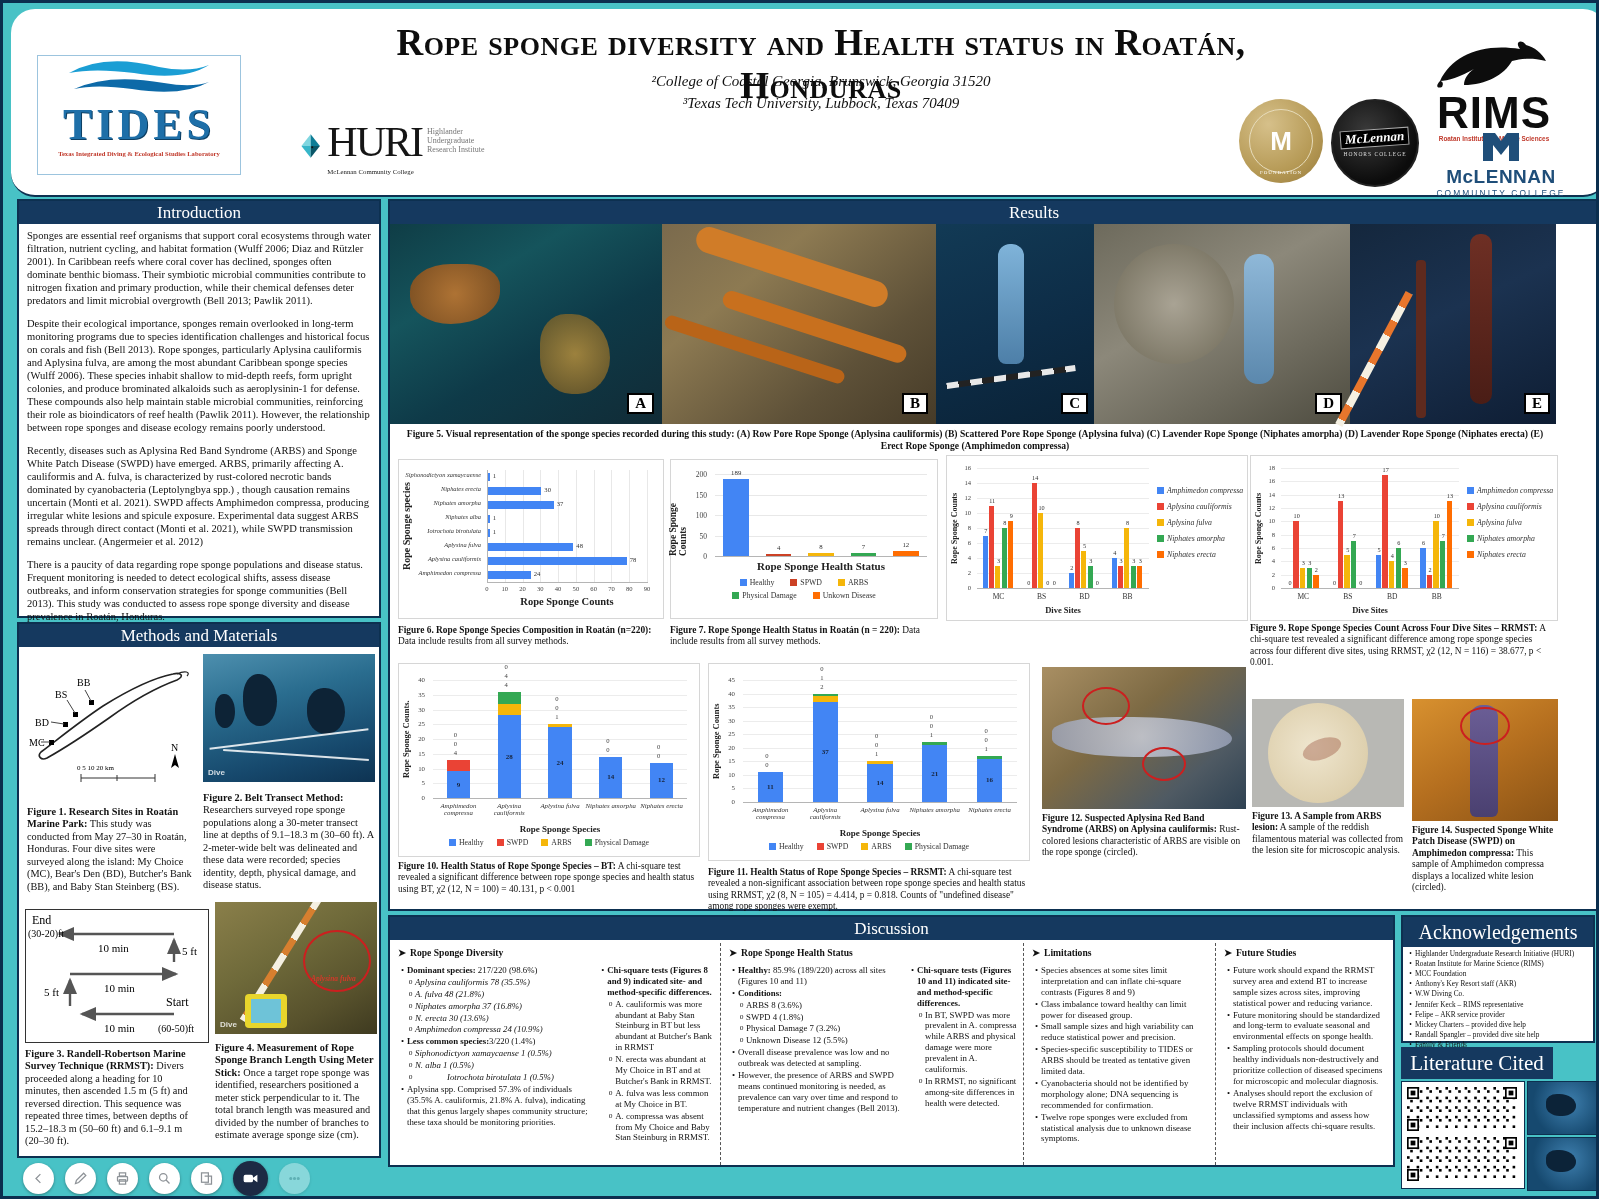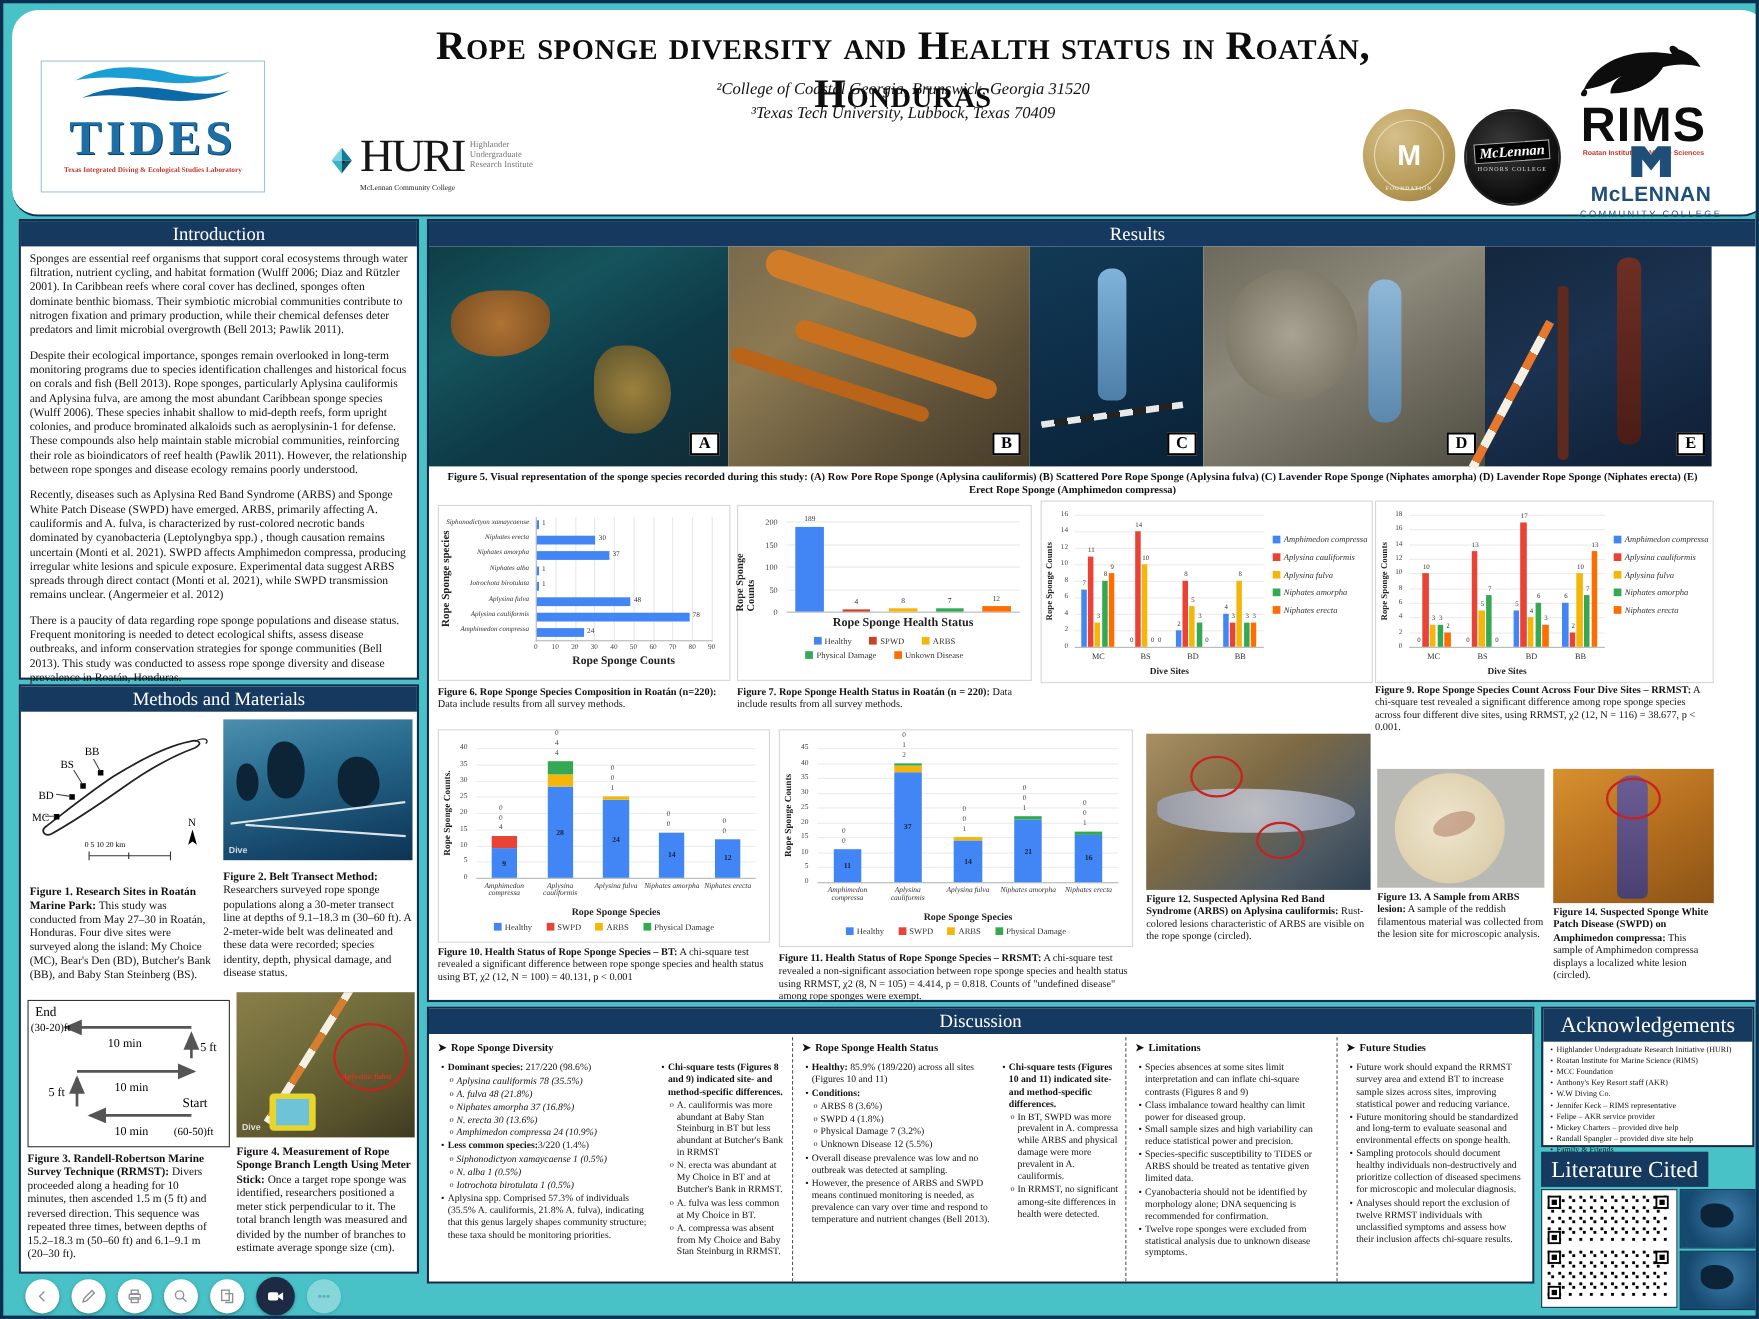--- a/index.html
+++ b/index.html
@@ -786,21 +786,21 @@
                 <li>
                   <span class="mk" style="font-size: 85%;">o</span>
                   <span style="flex: 1 1 0%;"><span class="it">Siphonodictyon xamaycaense 1 (0.5%)</span></span>
                 </li>
                 <li>
                   <span class="mk" style="font-size: 85%;">o</span>
                   <span style="flex: 1 1 0%;"><span class="it">N. alba 1 (0.5%)</span></span>
                 </li>
                 <li>
                   <span class="mk" style="font-size: 85%;">o</span>
-                  <span style="flex: 1 1 0%;"><span class="it">Iotrochota birotulata 1 (0.5%)</span></span>
+                  <span style="flex: 1 1 0%; margin-left: 32px;"><span class="it">Iotrochota birotulata 1 (0.5%)</span></span>
                 </li>
               </ul>
               <li>
                 <span class="mk">•</span>
                 <span style="flex: 1 1 0%;"><span>Aplysina spp. Comprised 57.3% of individuals (35.5% A. cauliformis, 21.8% A. fulva), indicating that this genus largely shapes community structure; these taxa should be monitoring priorities.</span></span>
               </li>
             </ul>
           <ul class="dl" style="width:118px;">
               <li>
                 <span class="mk">•</span>

